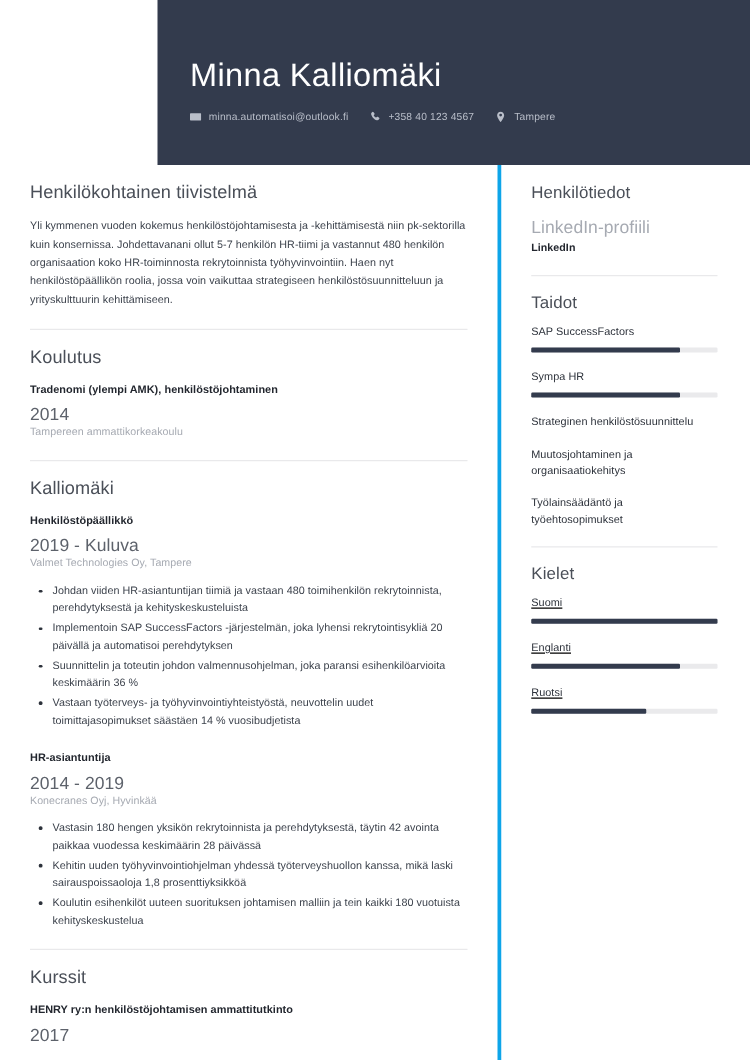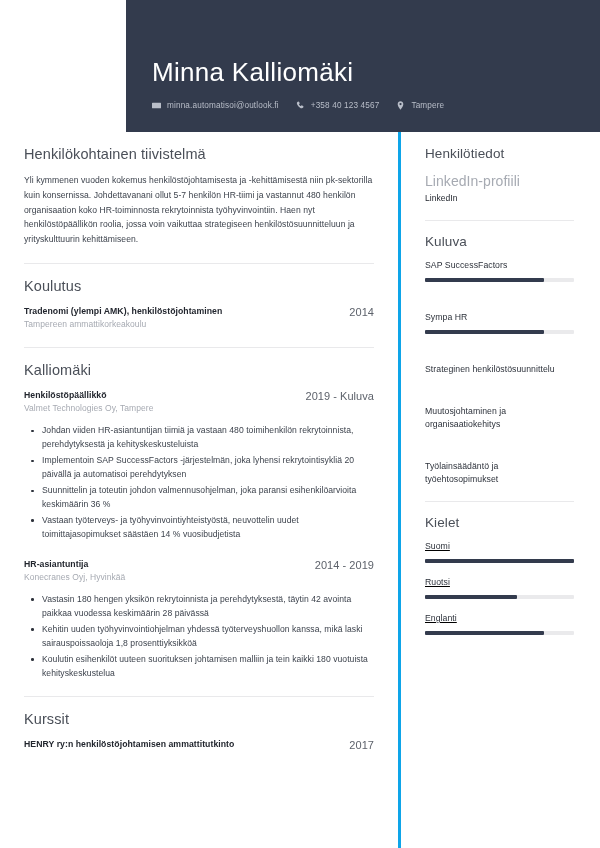--- a/index.html
+++ b/index.html
@@ -21,21 +21,21 @@
   }
 
   
   .header {
     position: absolute;
     left: 126px;
     top: 0;
     width: 474px;
     height: 132px;
     background: #333b4d;
-    padding: 58px 0 0 26px;
+    padding: 46px 0 0 26px;
   }
 
   .header-name {
     color: #ffffff;
     font-size: 26px;
     font-weight: 300;
     letter-spacing: 0.3px;
     line-height: 1.15;
   }
 
@@ -118,32 +118,33 @@
   }
 
   
   .entry { margin-bottom: 2px; }
 
   .entry-head {
     display: flex;
     justify-content: space-between;
     align-items: flex-start;
     gap: 4px;
+    flex-direction: column;
   }
 
   .entry-title {
     font-size: 8.7px;
     font-weight: bold;
     color: #22262e;
     line-height: 1.5;
     letter-spacing: 0.05px;
   }
 
   .entry-date {
-    font-size: 11px;
+    font-size: 14px;
     color: #5d626b;
     white-space: nowrap;
     letter-spacing: 0.05px;
     padding-top: 1px;
   }
 
   .entry-sub {
     font-size: 8.5px;
     color: #a6aab2;
     line-height: 1.55;
@@ -182,27 +183,27 @@
   
   .side-label {
     font-size: 14px;
     color: #a6aab2;
     line-height: 1.5;
     letter-spacing: 0.05px;
   }
 
   .side-value {
     font-size: 8.5px;
-    font-weight: normal;
+    font-weight: bold;
     color: #22262e;
     line-height: 1.5;
     letter-spacing: 0.05px;
   }
 
-  .skill { margin-bottom: 29px; }
+  .skill { margin-bottom: 13px; }
   .skill:last-child { margin-bottom: 0; }
 
   .skill-name {
     font-size: 8.7px;
     color: #2d323b;
     line-height: 1.5;
     letter-spacing: 0.05px;
   }
 
   .bar-track {
@@ -338,21 +339,21 @@
         <div class="side-title">Henkilötiedot</div>
         <div>
           <div class="side-label">LinkedIn-profiili</div>
           <div class="side-value">LinkedIn</div>
         </div>
       </div>
 
       <div class="rule-side"></div>
 
       <div>
-        <div class="side-title">Kuluva</div>
+        <div class="side-title">Taidot</div>
 
         <div class="skill">
           <div class="skill-name">SAP SuccessFactors</div>
           <div class="bar-track">
             <div class="bar-fill" style="width: 80%;"></div>
           </div>
         </div>
 
         <div class="skill">
           <div class="skill-name">Sympa HR</div>
@@ -380,30 +381,30 @@
         <div class="side-title">Kielet</div>
 
         <div class="lang">
           <div class="skill-name">Suomi</div>
           <div class="bar-track">
             <div class="bar-fill" style="width: 100%;"></div>
           </div>
         </div>
 
         <div class="lang">
+          <div class="skill-name">Englanti</div>
+          <div class="bar-track">
+            <div class="bar-fill" style="width: 80%;"></div>
+          </div>
+        </div>
+
+        <div class="lang">
           <div class="skill-name">Ruotsi</div>
           <div class="bar-track">
             <div class="bar-fill" style="width: 62%;"></div>
           </div>
         </div>
-
-        <div class="lang">
-          <div class="skill-name">Englanti</div>
-          <div class="bar-track">
-            <div class="bar-fill" style="width: 80%;"></div>
-          </div>
-        </div>
       </div>
 
     </div>
 
   </div>
 </div>
 
 </body></html>

